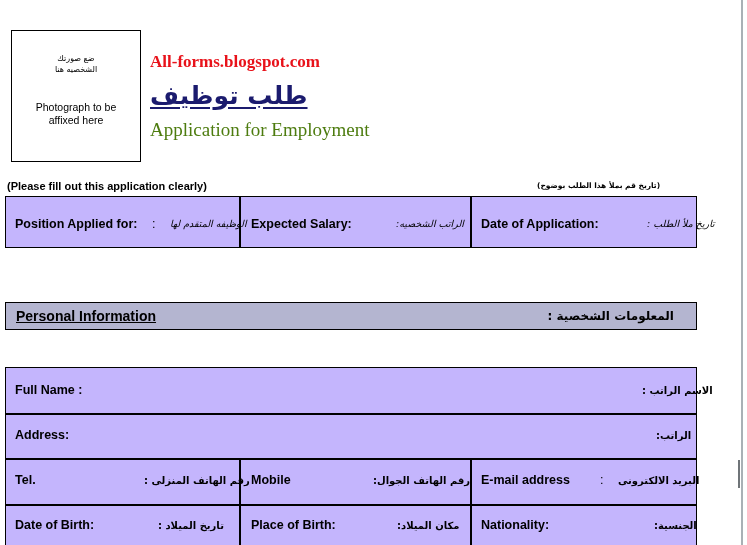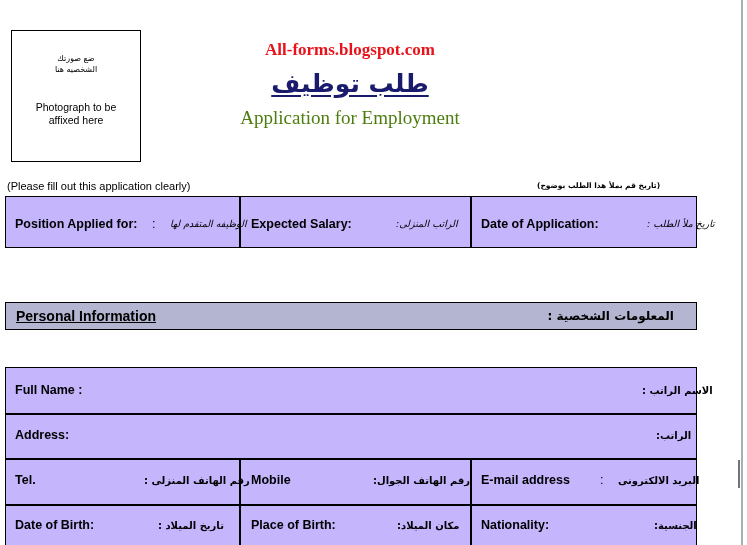--- a/index.html
+++ b/index.html
@@ -64,23 +64,23 @@
   }
   #photo-box .en {
     font-size: 10.5px;
     line-height: 13px;
     margin-top: 26px;
   }
 
   #title-block {
     position: absolute;
     left: 150px;
-    top: 40px;
+    top: 52px;
     width: 400px;
-    text-align: center;
+    text-align: left;
   }
   #site-url {
     color: #e8121a;
     font-family: "Liberation Serif", serif;
     font-weight: bold;
     font-size: 17px;
     letter-spacing: 0px;
   }
   #title-ar {
     color: #1b1b6e;
@@ -98,21 +98,21 @@
     font-size: 19px;
     margin-top: 9px;
     color: #4d7c0f;
   }
 
   #note-en {
     position: absolute;
     left: 7px;
     top: 180px;
     font-size: 11px;
-    font-weight: normal;
+    font-weight: bold;
   }
   #note-ar {
     position: absolute;
     left: 537px;
     top: 181px;
     font-size: 7.5px;
     font-weight: bold;
     direction: rtl;
     font-family: "DejaVu Sans", sans-serif;
   }
@@ -222,21 +222,21 @@
 
   <div class="tbl cellrow" id="row-top">
     <div class="vdiv" style="left:233px"></div>
     <div class="vdiv" style="left:464px"></div>
 
     <div class="lbl-en" style="left:9px; top:20px">Position Applied for:</div>
     <div class="lbl-en" style="left:146px; top:20px; font-weight:normal">:</div>
     <div class="lbl-ar italic" style="left:164px; top:21px">الوظيفه المتقدم لها</div>
 
     <div class="lbl-en" style="left:245px; top:20px">Expected Salary:</div>
-    <div class="lbl-ar italic" style="left:390px; top:21px">الراتب المنزلى:</div>
+    <div class="lbl-ar italic" style="left:390px; top:21px">الراتب الشخصيه:</div>
 
     <div class="lbl-en" style="left:475px; top:20px">Date of Application:</div>
     <div class="lbl-ar italic" style="left:641px; top:21px">تاريخ ملأ الطلب :</div>
   </div>
 
   <div class="tbl cellrow" id="row-section">
     <div class="lbl-en">Personal Information</div>
     <div class="lbl-ar">المعلومات الشخصية :</div>
   </div>
 

